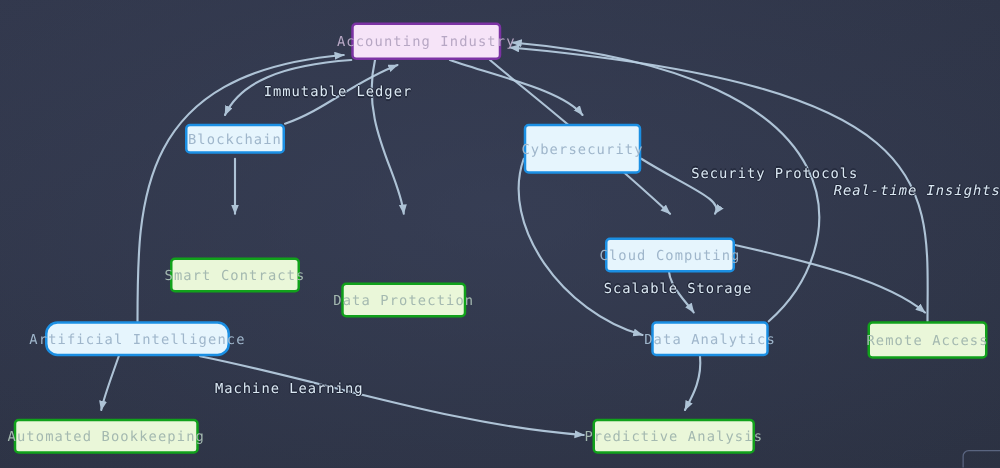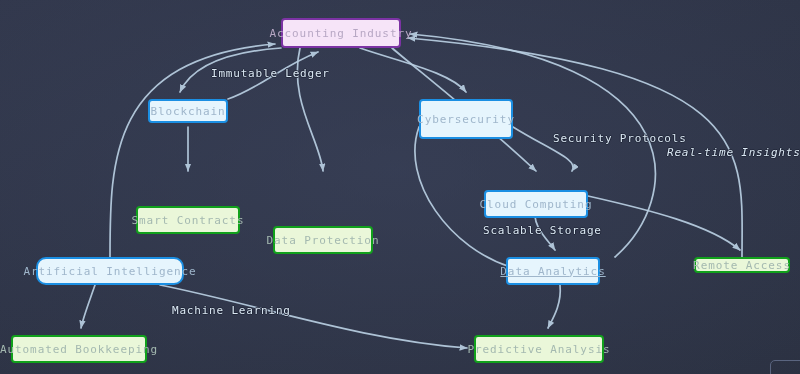--- a/index.html
+++ b/index.html
@@ -66,23 +66,23 @@
   </svg>
 
   <div id="node-layer">
       <div class="node pink" style="left: 281px; top: 18px; width: 120px; height: 30px;">Accounting Industry</div>
       <div class="node blue" style="left: 148px; top: 99px; width: 80px; height: 24px;">Blockchain</div>
       <div class="node blue" style="left: 419px; top: 99px; width: 94px; height: 40px; text-align: right;">Cybersecurity</div>
       <div class="node green" style="left: 136px; top: 178px; width: 104px; height: 28px; margin-top: 28px;">Smart Contracts</div>
       <div class="node green" style="left: 273px; top: 178px; width: 100px; height: 28px; margin-top: 48px;">Data Protection</div>
       <div class="node blue" style="left: 484px; top: 178px; width: 104px; height: 28px; margin-top: 12px;">Cloud Computing</div>
       <div class="node blue" style="left: 36px; top: 257px; width: 148px; height: 28px; border-radius: 10px;">Artificial Intelligence</div>
-      <div class="node blue" style="left: 506px; top: 257px; width: 94px; height: 28px; text-decoration: underline;">Data Analytics</div>
-      <div class="node green" style="left: 694px; top: 257px; width: 96px; height: 16px;">Remote Access</div>
-      <div class="node green" style="left: 11px; top: 335px; width: 136px; height: 28px;">Automated Bookkeeping</div>
+      <div class="node blue" style="left: 521px; top: 257px; width: 94px; height: 28px;">Data Analytics</div>
+      <div class="node green" style="left: 694px; top: 257px; width: 96px; height: 30px;">Remote Access</div>
+      <div class="node green" style="left: 11px; top: 335px; width: 148px; height: 28px;">Automated Bookkeeping</div>
       <div class="node green" style="left: 474px; top: 335px; width: 130px; height: 28px;">Predictive Analysis</div>
     </div>
   <div id="label-layer">
       <div class="elabel" style="left: 211px; top: 67px;">Immutable Ledger</div>
       <div class="elabel" style="left: 553px; top: 132px;">Security Protocols</div>
       <div class="elabel" style="left: 667px; top: 146px; font-style: italic;">Real-time Insights</div>
       <div class="elabel" style="left: 483px; top: 224px;">Scalable Storage</div>
       <div class="elabel" style="left: 172px; top: 304px;">Machine Learning</div>
     </div>
 

